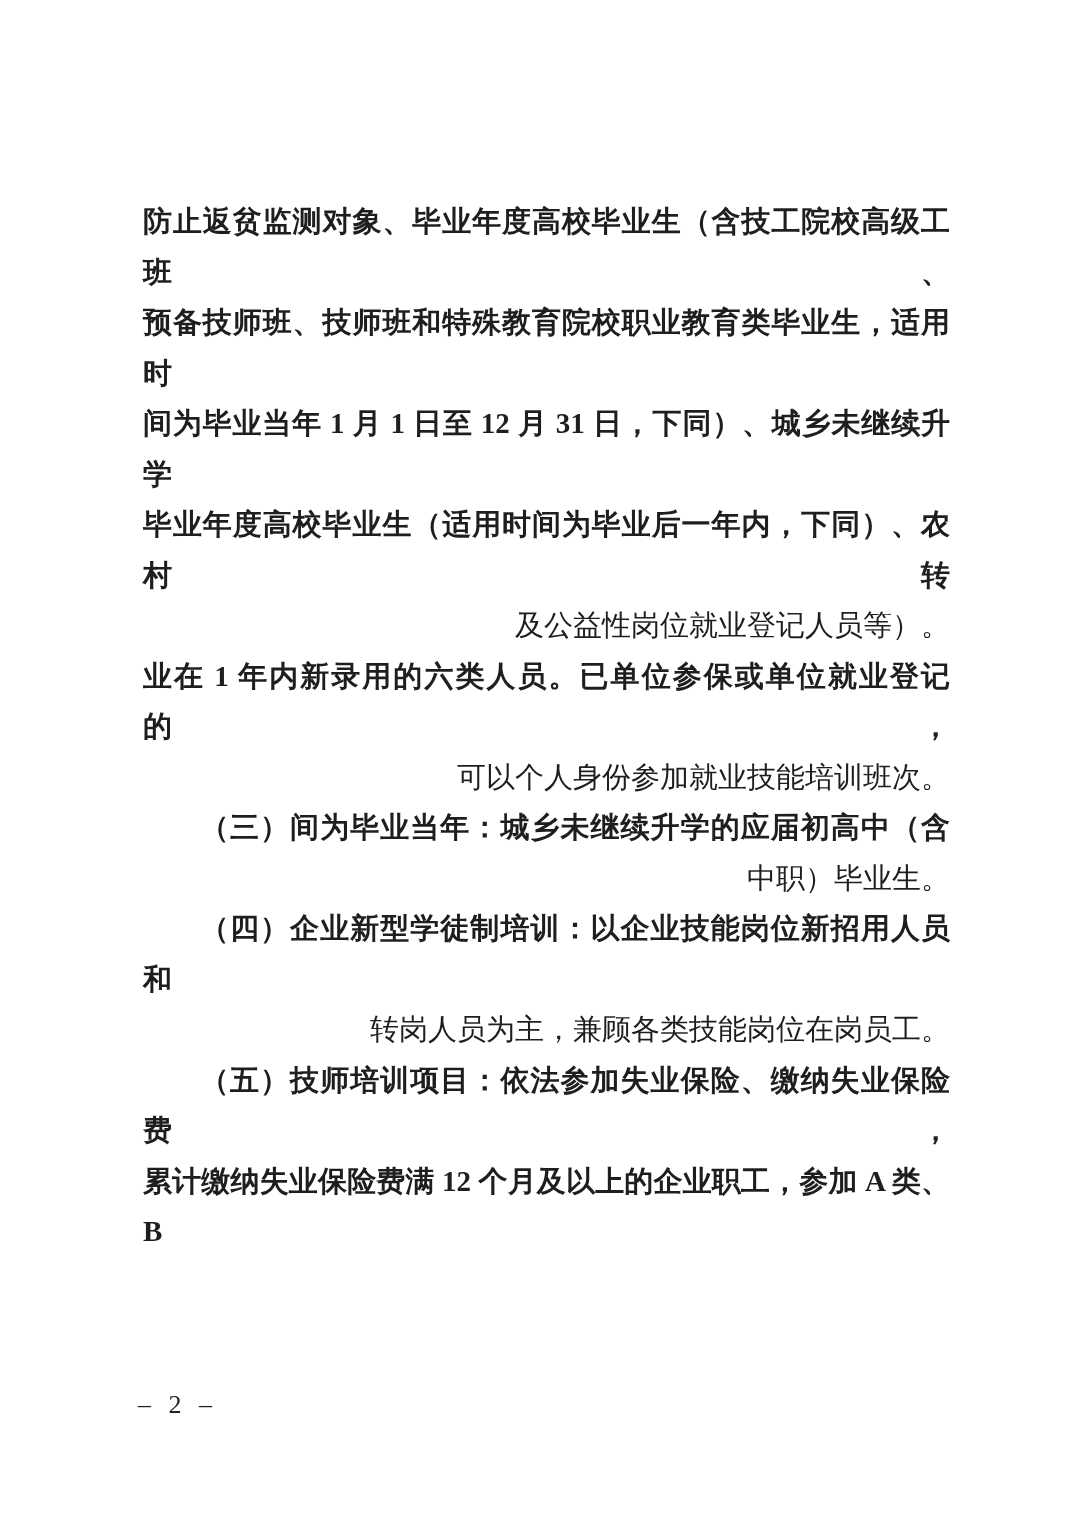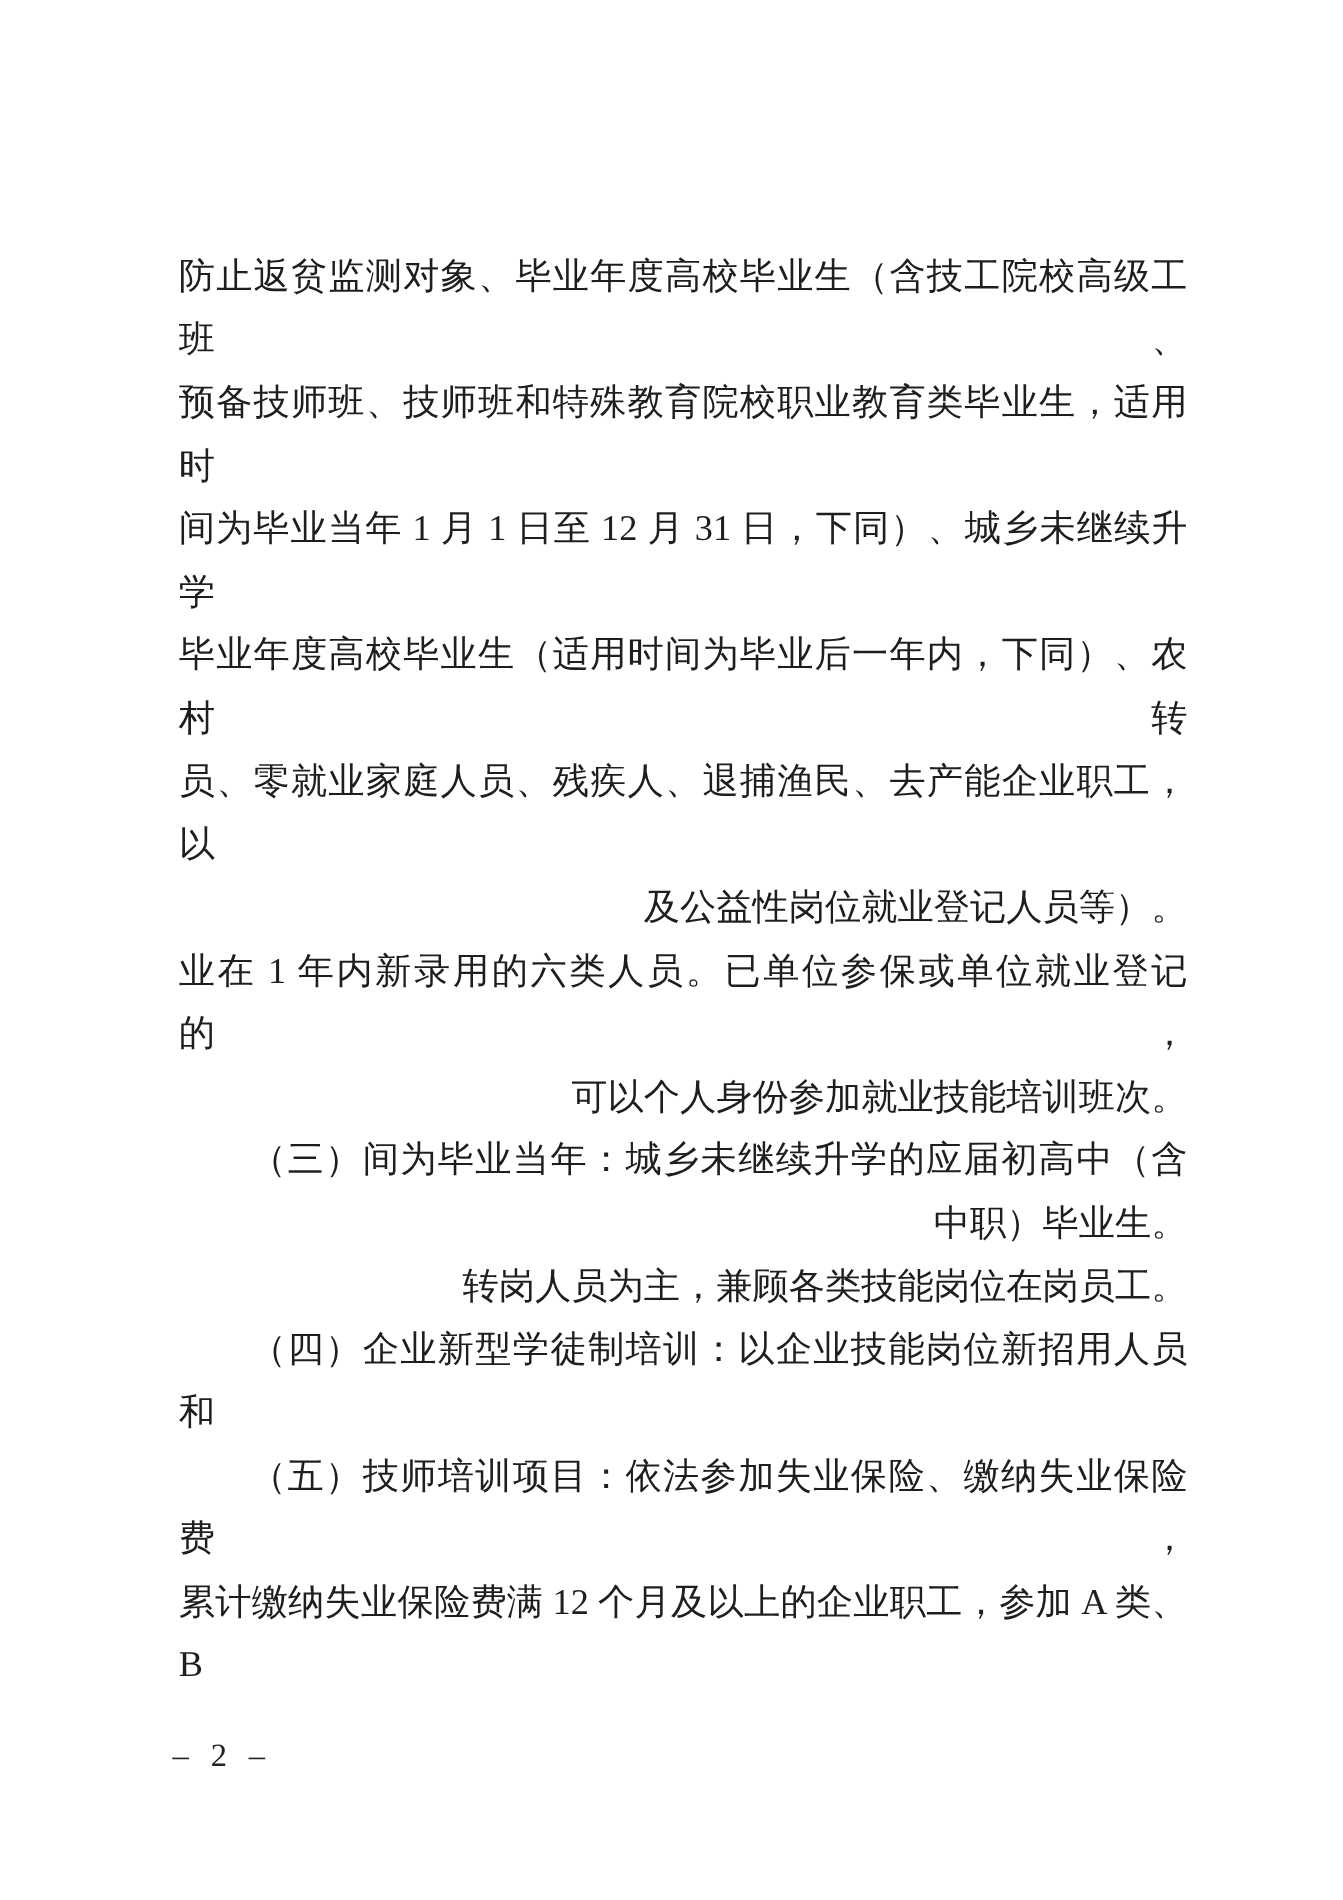--- a/index.html
+++ b/index.html
@@ -29,20 +29,21 @@
   .line {
     width: 807px;
     text-align: right;
     white-space: normal;
   }
   
   .fill {
     text-align: justify;
     text-align-last: justify;
     text-justify: inter-character;
+    font-weight: bold;
   }
   
   .ind { text-indent: 57px; }
   .footer {
     position: absolute;
     left: 138px;
     top: 1390px;
     font-size: 26px;
     line-height: 30px;
     color: #222222;
@@ -52,26 +53,25 @@
 </style>
 </head>
 <body>
 
 <div class="page">
   <div class="doc">
     <div class="line fill">防止返贫监测对象、毕业年度高校毕业生（含技工院校高级工班、</div>
     <div class="line fill">预备技师班、技师班和特殊教育院校职业教育类毕业生，适用时</div>
     <div class="line fill">间为毕业当年 1 月 1 日至 12 月 31 日，下同）、城乡未继续升学</div>
     <div class="line fill">毕业年度高校毕业生（适用时间为毕业后一年内，下同）、农村转</div>
-    <div class="line fill">员、零就业家庭人员、残疾人、退捕渔民、去产能企业职工，以</div>
     <div class="line">及公益性岗位就业登记人员等）。</div>
     <div class="line fill">业在 1 年内新录用的六类人员。已单位参保或单位就业登记的，</div>
     <div class="line">可以个人身份参加就业技能培训班次。</div>
     <div class="line fill ind">（三）间为毕业当年：城乡未继续升学的应届初高中（含</div>
     <div class="line">中职）毕业生。</div>
+    <div class="line fill ind">（四）企业新型学徒制培训：以企业技能岗位新招用人员和</div>
     <div class="line">转岗人员为主，兼顾各类技能岗位在岗员工。</div>
-    <div class="line fill ind">（四）企业新型学徒制培训：以企业技能岗位新招用人员和</div>
     <div class="line fill ind">（五）技师培训项目：依法参加失业保险、缴纳失业保险费，</div>
     <div class="line fill">累计缴纳失业保险费满 12 个月及以上的企业职工，参加 A 类、B</div>
 
   </div>
   <div class="footer">– 2 –</div>
 </div>
 
 </body></html>

